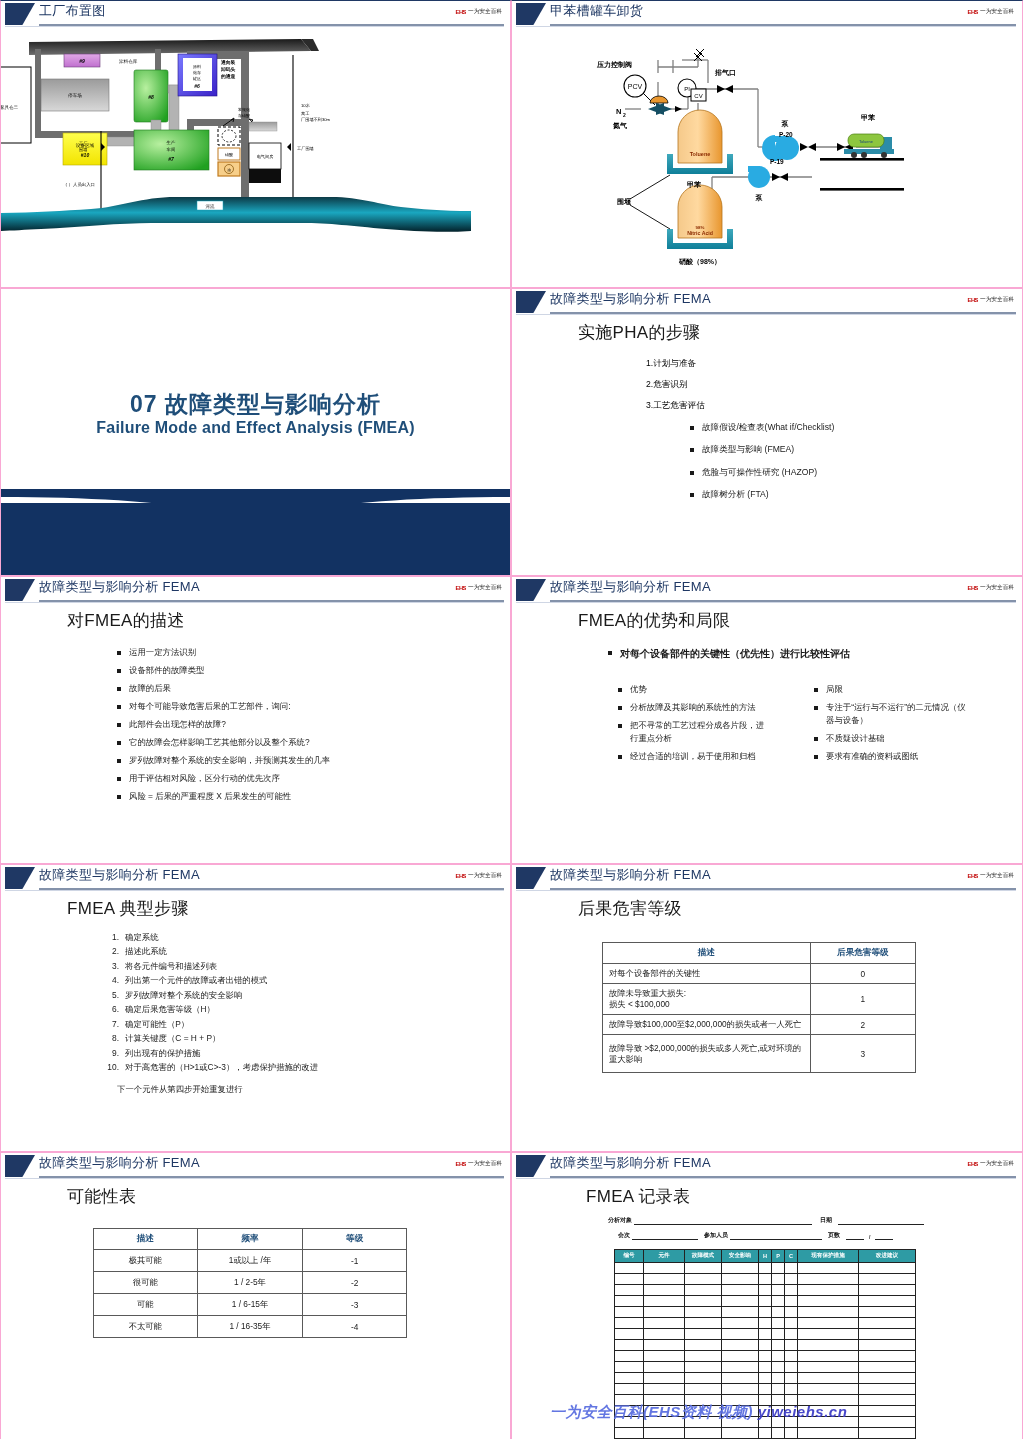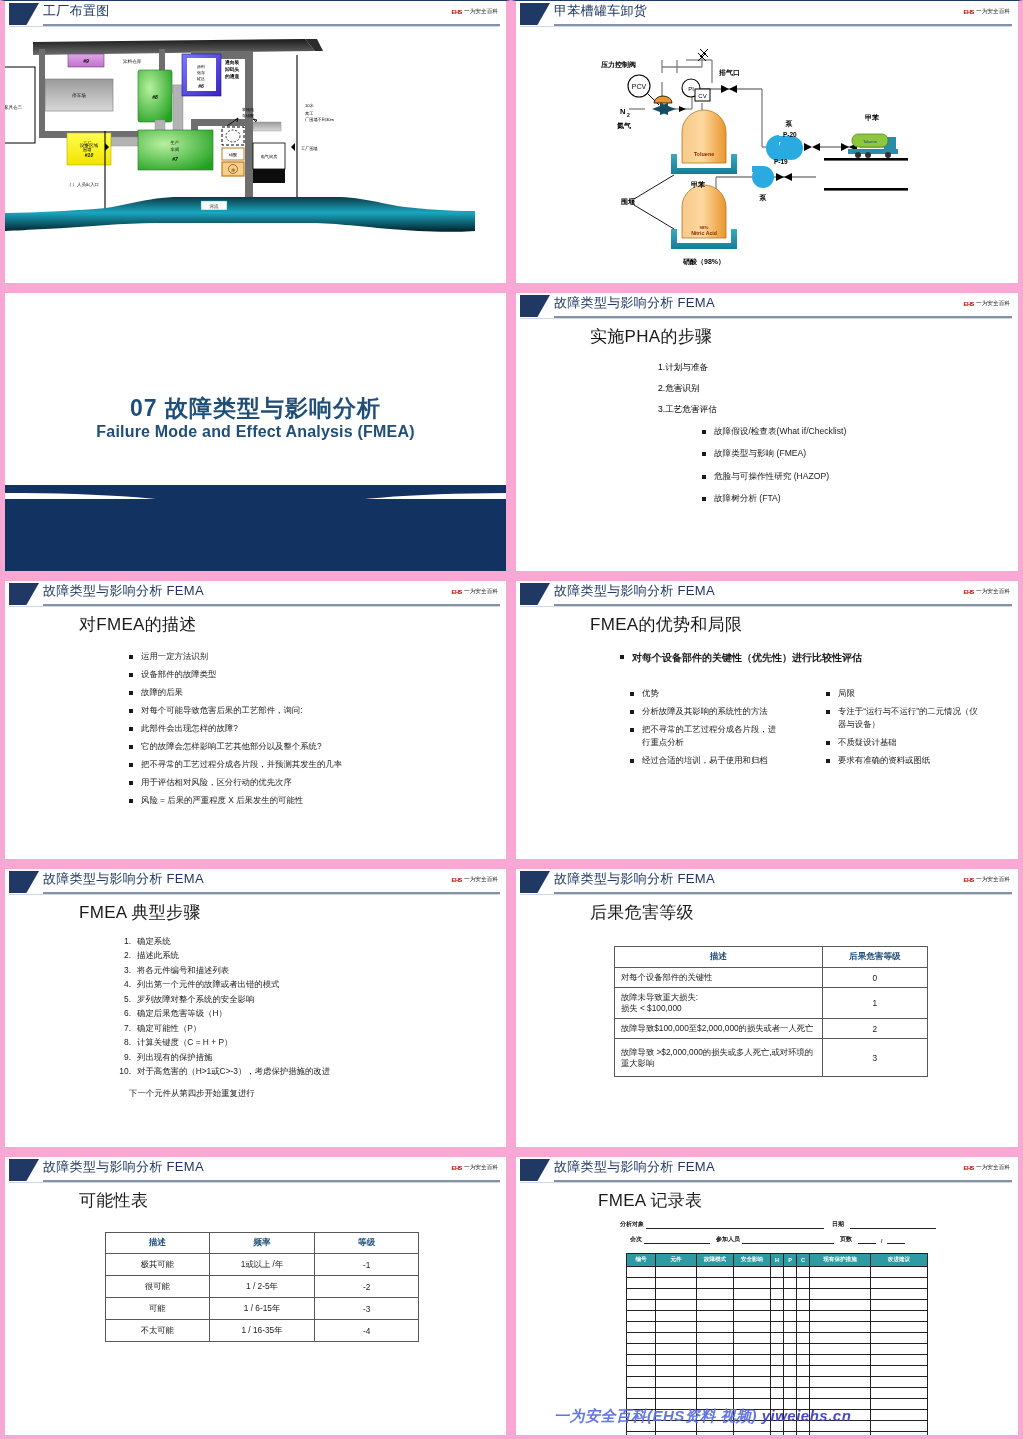--- a/index.html
+++ b/index.html
@@ -1,32 +1,32 @@
 <!DOCTYPE html>
 <html><head>
 <meta charset="utf-8">
 <style>
   html,body{margin:0;padding:0;background:#fff;}
   body{width:1023px;height:1439px;font-family:"Liberation Sans","DejaVu Sans",sans-serif;overflow:hidden;}
   .deck{display:grid;grid-template-columns:511px 512px;grid-template-rows:repeat(5,288px);width:1023px;height:1440px;}
-  .slide{position:relative;background:#fff;border:5px solid #f9a8d4;box-sizing:border-box;overflow:hidden;}
+  .slide{position:relative;background:#fff;border:1px solid #f9a8d4;box-sizing:border-box;overflow:hidden;}
   .slide.r1{border-top:1px solid #1f3864;}
   
   .hdr{position:relative;height:26px;}
   .hdr .corner{position:absolute;left:4px;top:2px;width:30px;height:22px;background:#1f3864;
     clip-path:polygon(0 0,100% 0,58% 100%,0 100%);}
   .hdr .title{position:absolute;left:38px;top:1px;font-size:13px;color:#1f3864;letter-spacing:.3px;white-space:nowrap;}
   .hdr .rule{position:absolute;left:38px;right:6px;top:23px;height:2px;background:#1f3864;opacity:.55;}
   .hdr .rule2{position:absolute;left:4px;right:6px;top:25px;height:1px;background:#cfd6e4;}
   .logo{position:absolute;right:8px;top:6px;display:flex;align-items:center;gap:2px;
         font-size:6px;color:#333;white-space:nowrap;transform:scale(.95);transform-origin:right top;}
   .logo .ehs{color:#c00000;font-weight:bold;letter-spacing:-.4px;font-size:6px;}
   .logo .cn{color:#222;font-size:6px;}
   
-  .body{position:relative;padding:0 12px;}
+  .body{position:relative;padding:0 4px;}
   .stitle{font-size:17px;color:#1a1a1a;margin:6px 0 0 62px;font-weight:400;letter-spacing:.3px;}
   .stitle.ind2{margin-left:70px;}
   
   ul.lvl{list-style:none;margin:0;padding:0;}
   ul.lvl li{position:relative;padding-left:14px;font-size:8.4px;color:#1a1a1a;line-height:1.55;margin:5px 0;}
   ul.lvl li:before{content:"";position:absolute;left:2px;top:5px;width:4px;height:4px;background:#1a1a1a;}
   .sub{margin-left:18px;}
   
   .pid{position:absolute;left:0;top:26px;width:511px;height:258px;}
   .pid text{font-family:"Liberation Sans",sans-serif;}
@@ -394,21 +394,21 @@
     </div>
     <div class="body">
       <div class="stitle">对FMEA的描述</div>
       <ul class="lvl" style="margin:14px 0 0 110px;">
         <li>运用一定方法识别</li>
         <li class="sub">设备部件的故障类型</li>
         <li class="sub">故障的后果</li>
         <li>对每个可能导致危害后果的工艺部件，询问:</li>
         <li class="sub">此部件会出现怎样的故障?</li>
         <li class="sub">它的故障会怎样影响工艺其他部分以及整个系统?</li>
-        <li class="sub">把不寻常的工艺过程分成各片段，并预测其发生的几率</li>
+        <li class="sub">罗列故障对整个系统的安全影响，并预测其发生的几率</li>
         <li>用于评估相对风险，区分行动的优先次序</li>
         <li class="sub">风险 = 后果的严重程度 X 后果发生的可能性</li>
       </ul>
     </div>
   </div>
 
   <div class="slide">
     <div class="hdr">
       <div class="corner"></div>
       <div class="title">故障类型与影响分析 FEMA</div>

